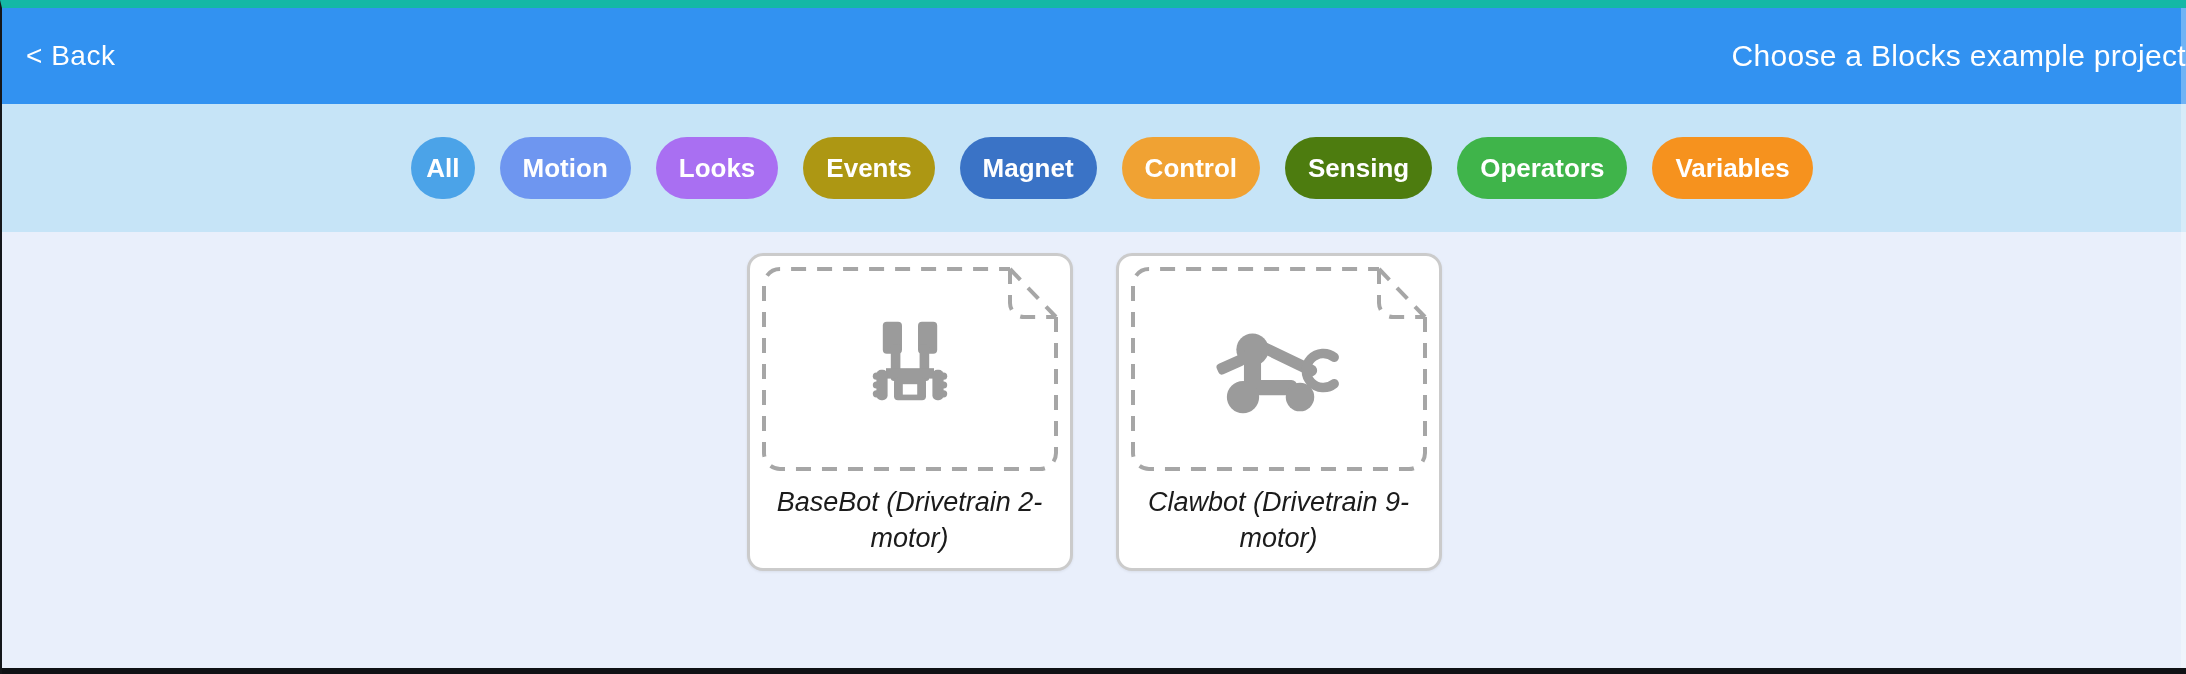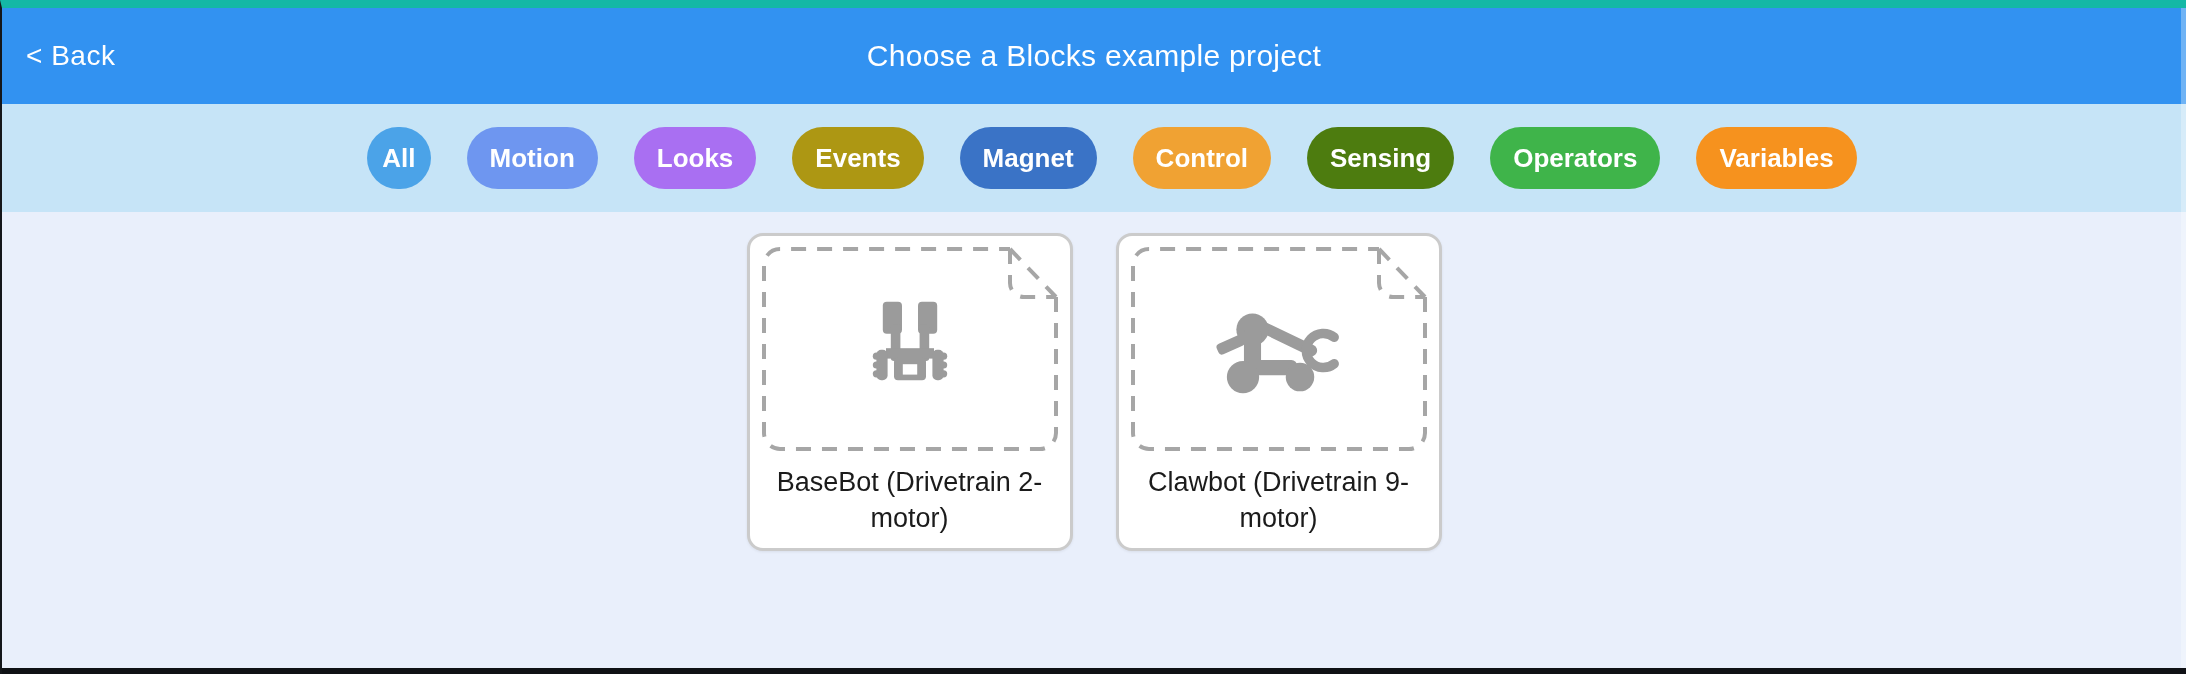--- a/index.html
+++ b/index.html
@@ -35,35 +35,35 @@
     border: none;
     color: #ffffff;
     font-family: "Liberation Sans", sans-serif;
     font-size: 28px;
     font-weight: 500;
     cursor: pointer;
     letter-spacing: 0.5px;
   }
   .page-title {
     width: 100%;
-    text-align: center;
+    text-align: right;
     color: #ffffff;
     font-size: 30px;
     font-weight: 500;
     letter-spacing: 0.3px;
   }
 
   
   .filter-bar {
-    height: 108px;
+    height: 128px;
     background: #C6E4F7;
     display: flex;
     align-items: center;
     justify-content: center;
-    gap: 36px;
+    gap: 25px;
     padding-left: 36px;
   }
   .pill {
     height: 62px;
     border: none;
     border-radius: 40px;
     padding: 0 23px;
     color: #ffffff;
     font-family: "Liberation Sans", sans-serif;
     font-size: 26px;
@@ -82,20 +82,21 @@
     
   }
 
   
   .project-grid {
     display: flex;
     justify-content: center;
     align-items: flex-end;
     gap: 43px;
     padding-top: 21px;
+    font-style: italic;
   }
   .project-card {
     width: 326px;
     height: 318px;
     background: #ffffff;
     border: 3px solid #CBCBCB;
     border-radius: 16px;
     padding: 11px;
     cursor: pointer;
     box-shadow: 0 1px 3px rgba(0,0,0,0.07);

